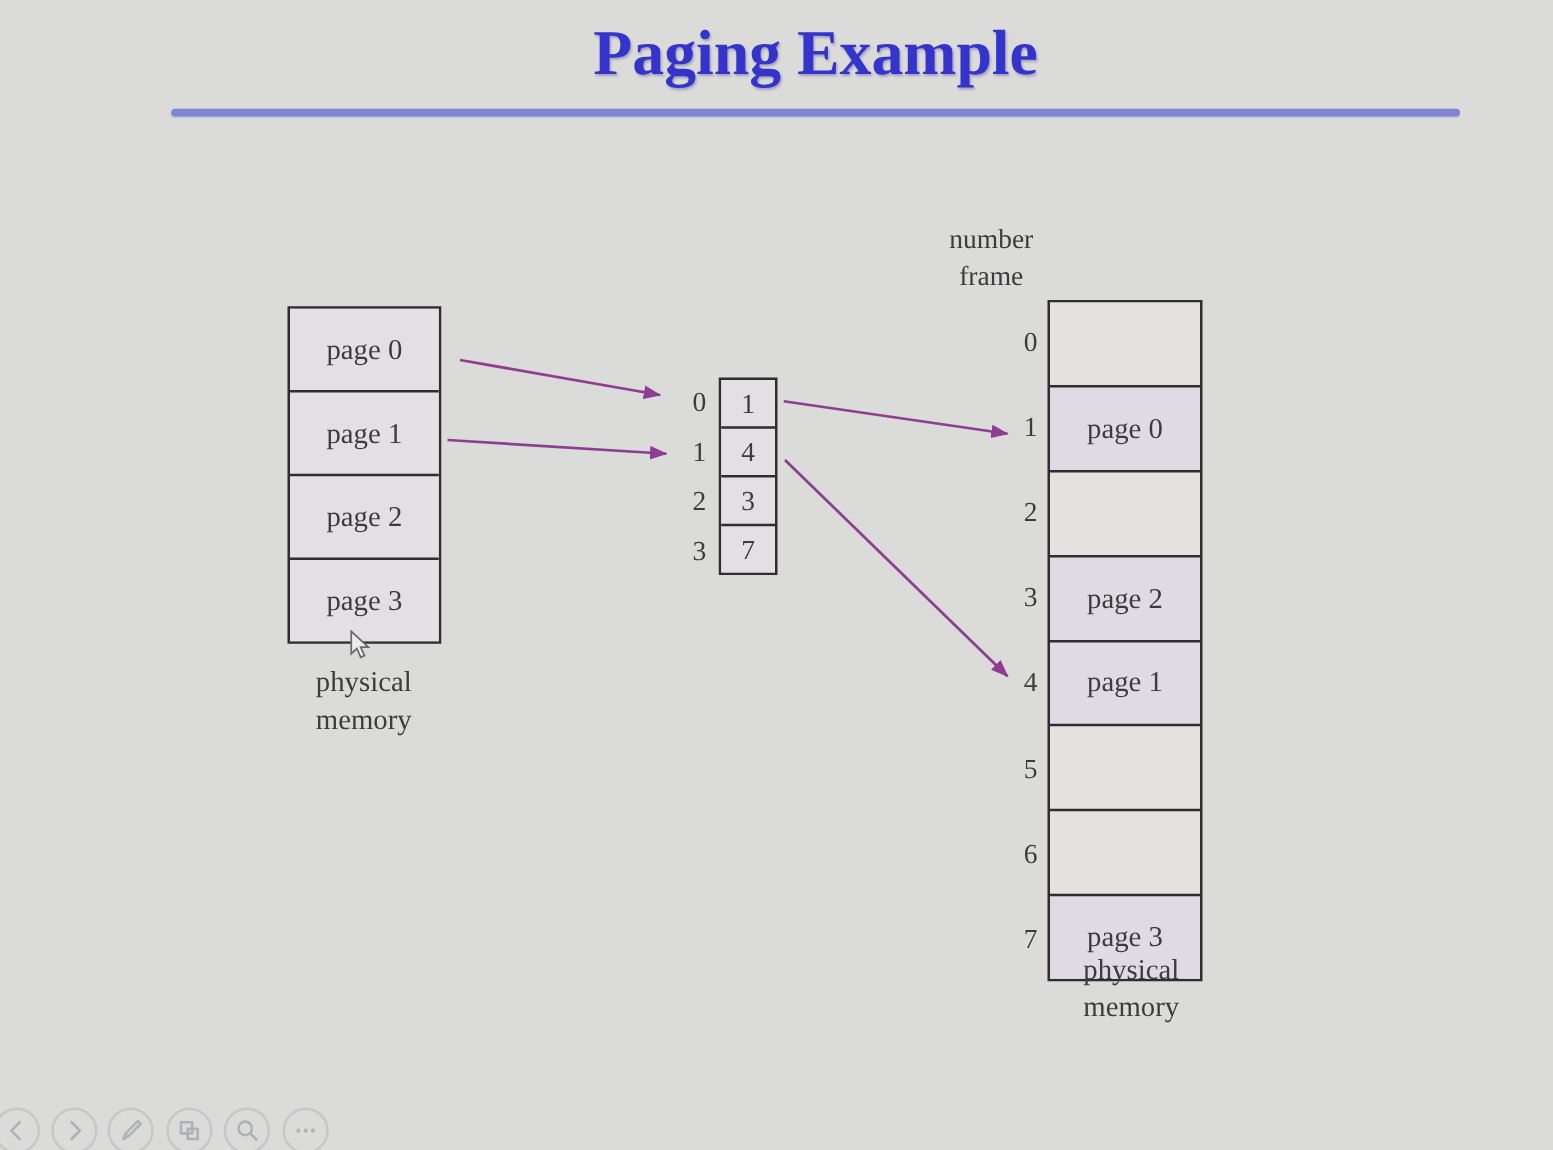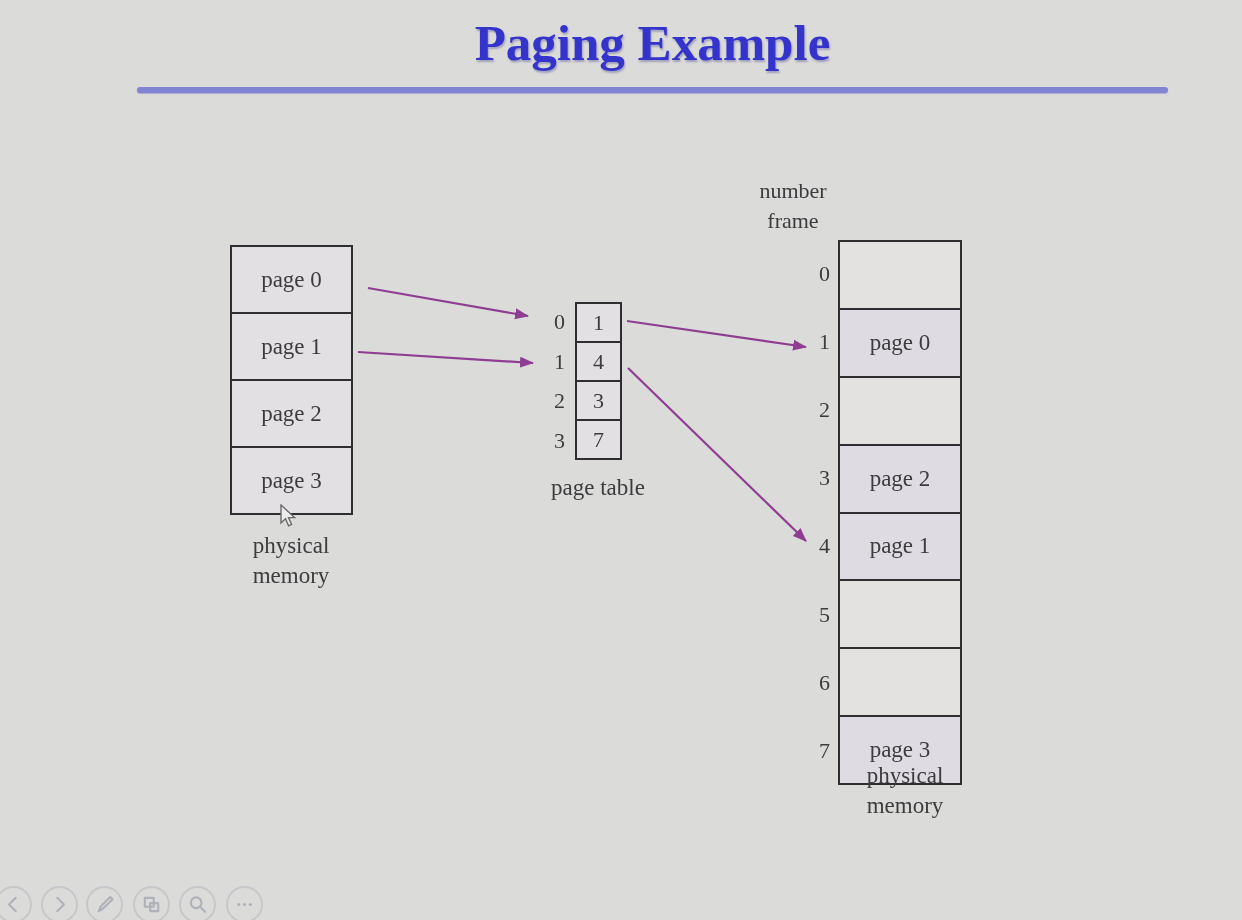--- a/index.html
+++ b/index.html
@@ -85,21 +85,20 @@
   <div class="mem-col pt-col">
     <div class="mem-cell">1</div>
     <div class="mem-cell">4</div>
     <div class="mem-cell">3</div>
     <div class="mem-cell">7</div>
   </div>
   <span class="idx pt-idx" style="top:302px;">0</span>
   <span class="idx pt-idx" style="top:341.5px;">1</span>
   <span class="idx pt-idx" style="top:381px;">2</span>
   <span class="idx pt-idx" style="top:420.5px;">3</span>
-  <div class="caption" style="left:520px;top:473px;width:156px;">page table</div>
 
   <div class="caption" style="left:740px;top:176px;width:106px;font-size:22px;">
     <div>number</div>
     <div>frame</div>
   </div>
   <div class="mem-col pm-col">
     <div class="mem-cell"></div>
     <div class="mem-cell filled">page 0</div>
     <div class="mem-cell"></div>
     <div class="mem-cell filled">page 2</div>

